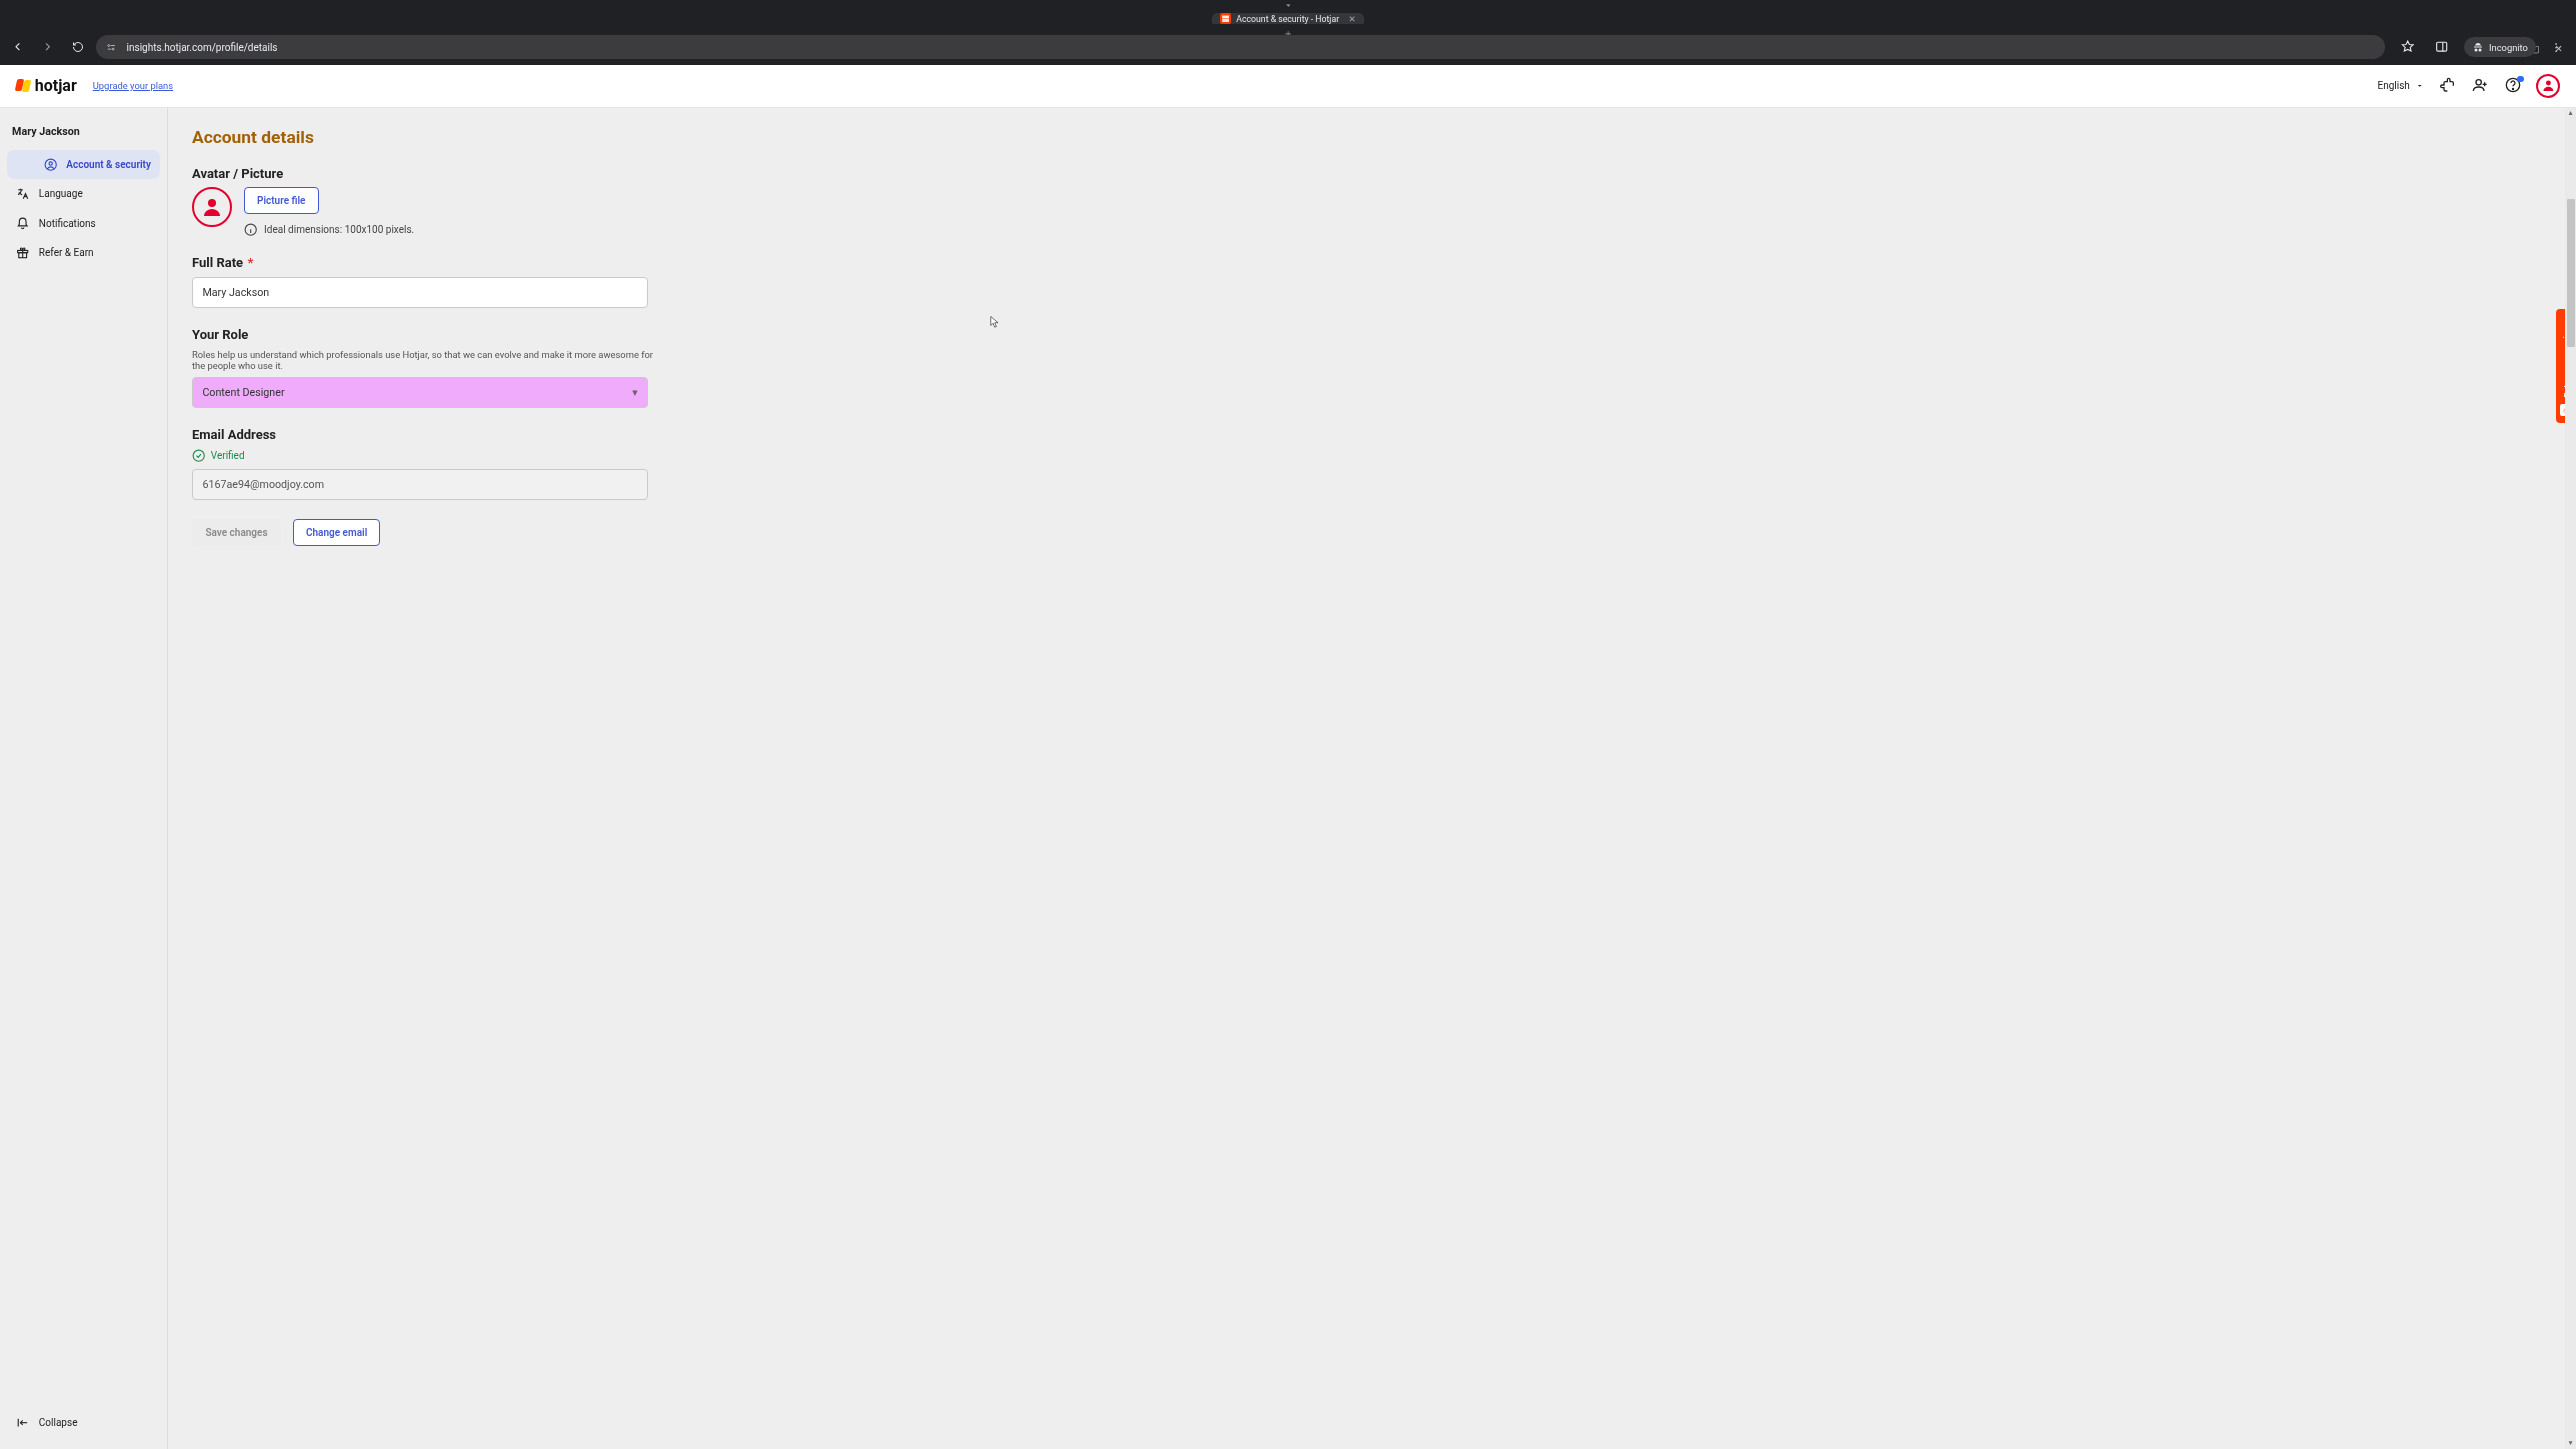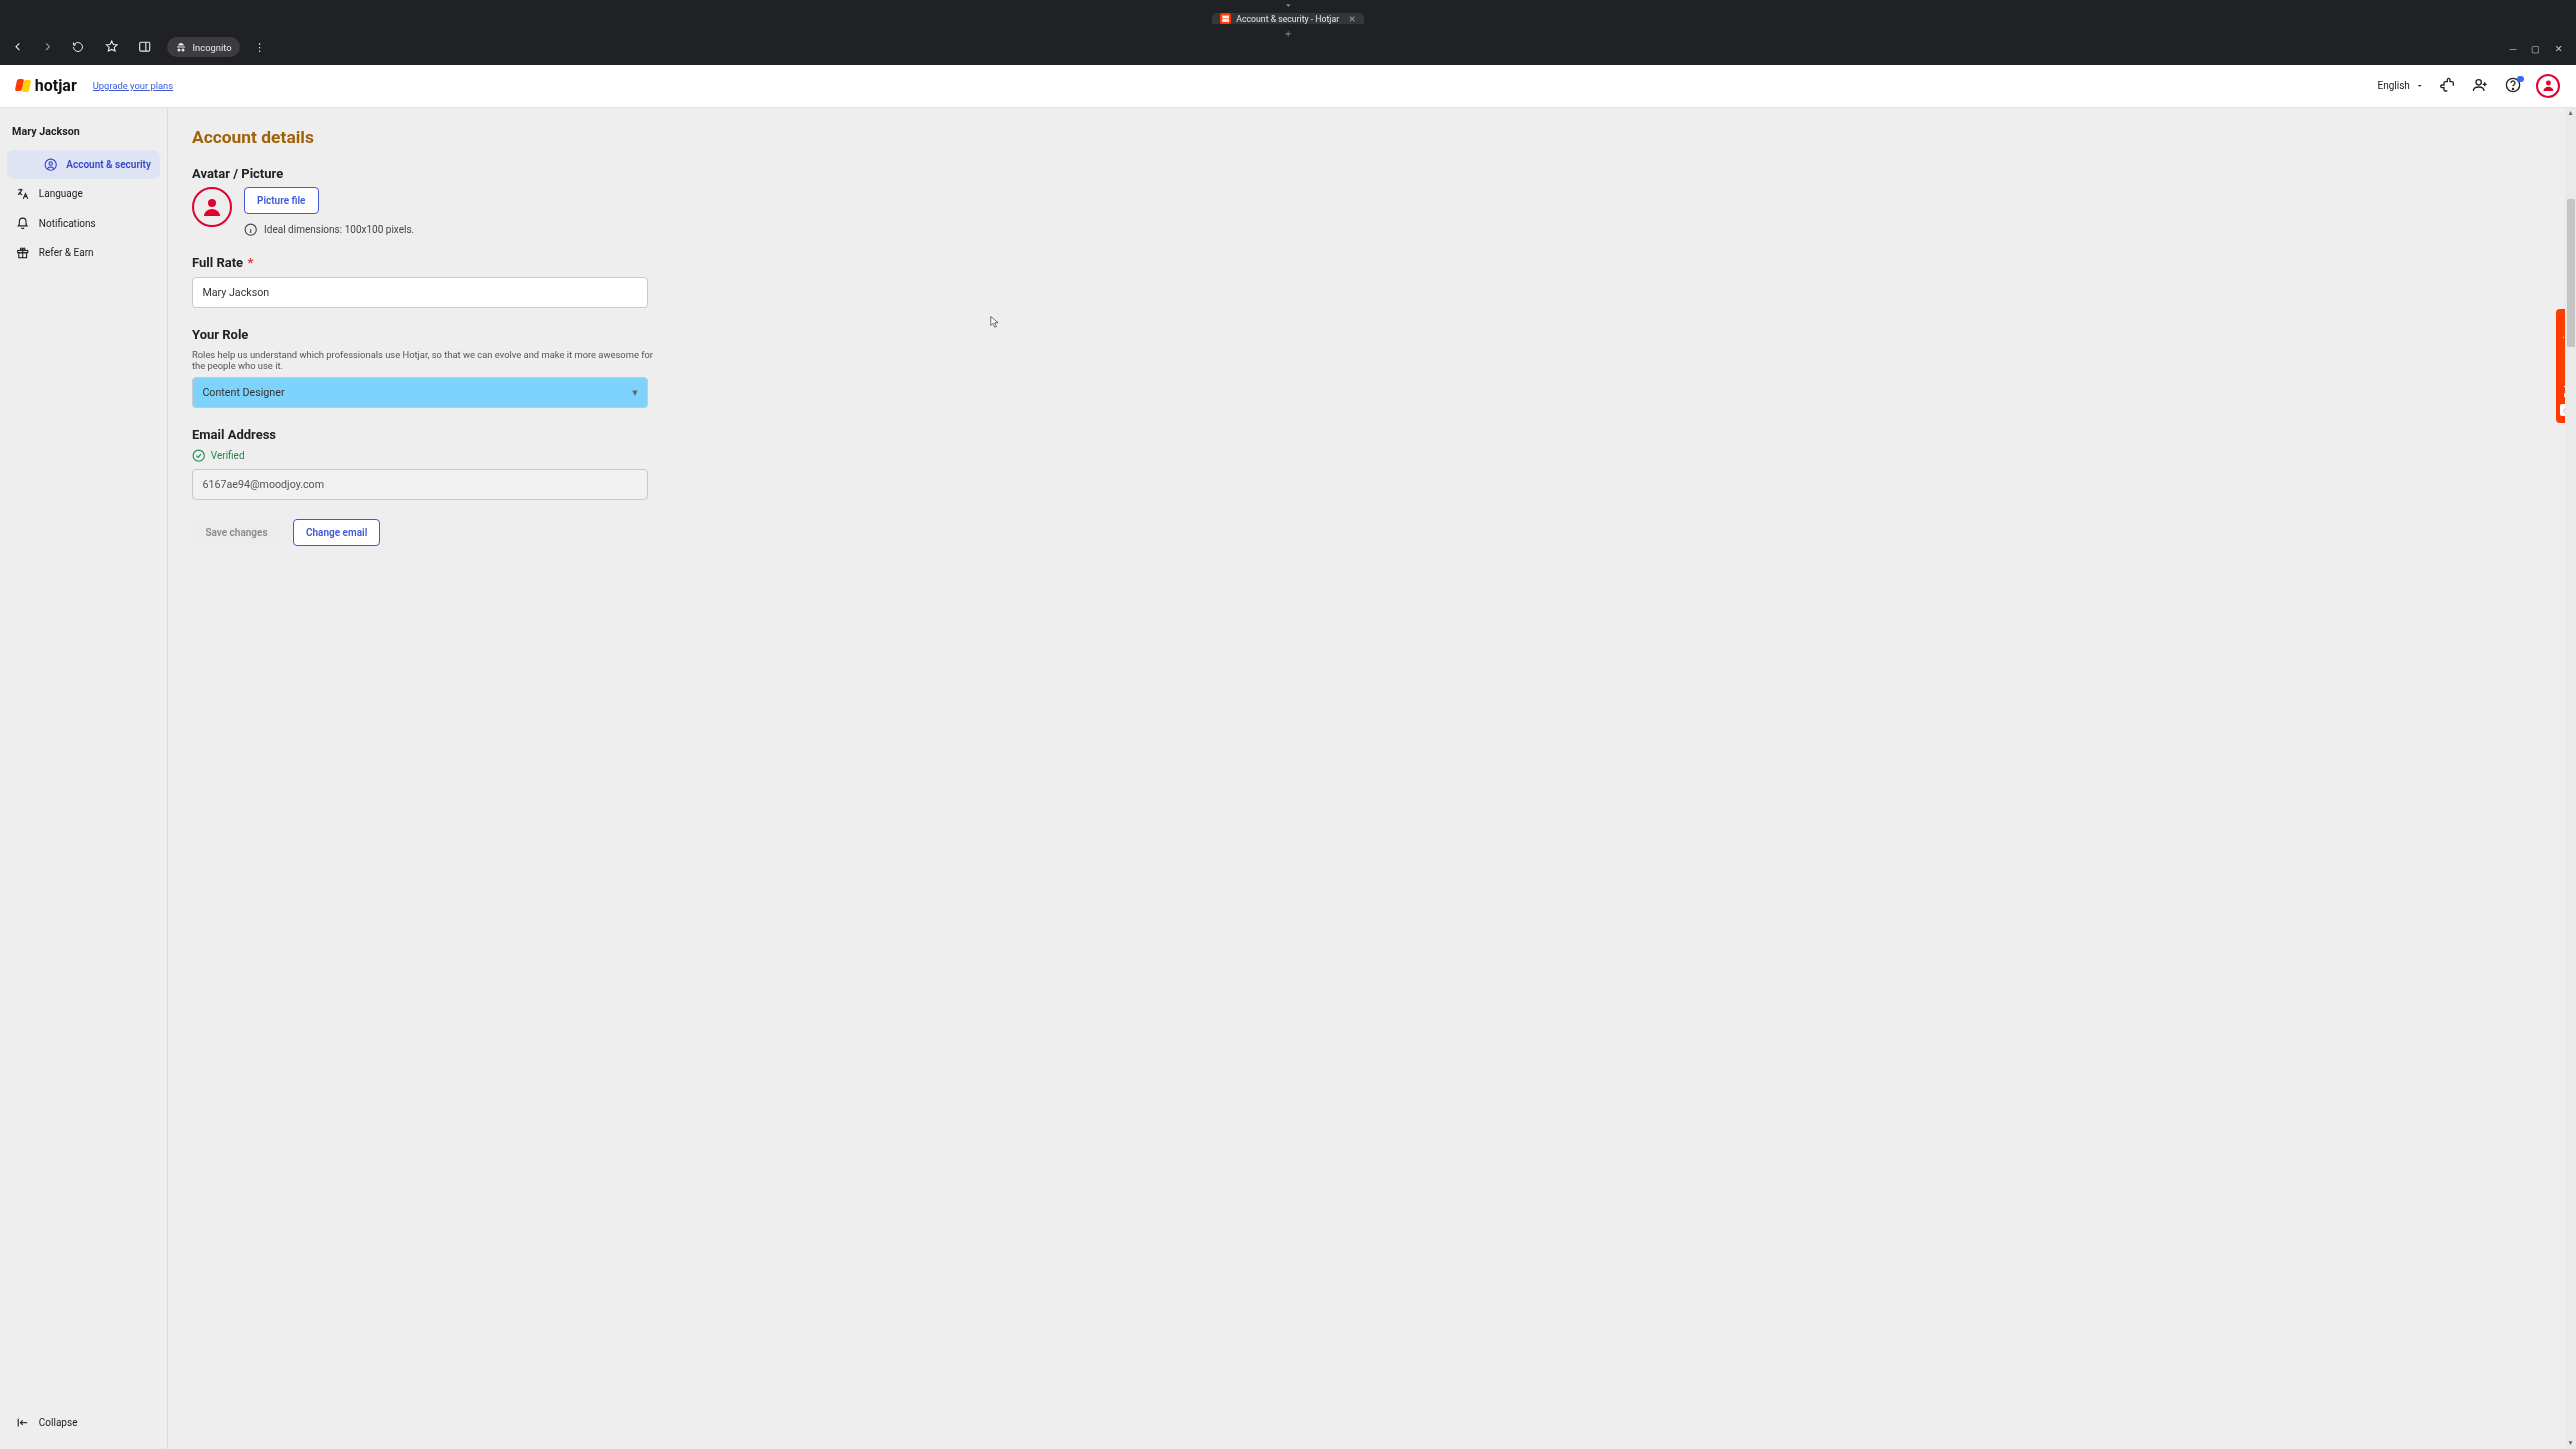--- a/index.html
+++ b/index.html
@@ -68,21 +68,21 @@
 
 .avatar-row { display:flex; align-items:flex-start; gap:12px; }
 .avatar-lg { width:40px; height:40px; border-radius:50%; border:2.7px solid #e3002d; display:flex; align-items:center; justify-content:center; color:#e3002d;}
 .avatar-lg svg{width:24px;height:24px;}
 .avatar-right { display:flex; flex-direction:column; gap:9.4px;}
 .btn-outline { border:0.7px solid #4258d6; color:#4258d6; background:#fff; font-weight:600; font-size:10px; padding:6.7px 12px; border-radius:4px; cursor:pointer; width:fit-content;}
 .hint-row { display:flex; align-items:center; gap:6.7px; color:#444; font-size:10px;}
 .hint-row svg{width:13.4px;height:13.4px;}
 
 .text-input, .select-box { width:456px; max-width:100%; height:31px; border:0.7px solid #c9c9c9; border-radius:4px; background:#fff; padding:0 9.4px; font-size:10.7px; color:#333; display:flex; align-items:center;}
-.select-box { justify-content:space-between; cursor:pointer; background:#7dd3fc;}
+.select-box { justify-content:space-between; cursor:pointer; background:#f0abfc;}
 .select-caret { color:#666; }
 .readonly { background:#f1f1f1; color:#555;}
 
 .verified { display:flex; align-items:center; gap:5.4px; color:#1f8a4c; font-size:10px; margin:4px 0 6.7px;}
 .verified svg{width:13.4px;height:13.4px;}
 
 .action-row { display:flex; gap:12px; margin-top:4px;}
 .btn-muted { background:#ececec; color:#8a8a8a; border:none; font-weight:600; font-size:10px; padding:8px 13.4px; border-radius:4px; cursor:default;}
 
 
@@ -133,20 +133,32 @@
     <div class="nav-btn">
       <svg viewBox="0 0 24 24" width="13.4" height="13.4" fill="none" stroke="currentColor" stroke-width="2">
           <path d="M9 6l6 6-6 6"></path>
         </svg>
     </div>
     <div class="nav-btn enabled">
       <svg viewBox="0 0 24 24" width="12" height="12" fill="none" stroke="currentColor" stroke-width="2">
           <path d="M3 12a9 9 0 1 0 3-6.7L3 8"></path>
           <path d="M3 3v5h5"></path>
         </svg>
+    </div>
+    <div class="omnibox">
+      <span class="site-chip">
+        <svg viewBox="0 0 24 24" width="10.7" height="10.7" fill="none" stroke="currentColor" stroke-width="2">
+            <circle cx="6" cy="8" r="2"></circle>
+            <path d="M10 8h10"></path>
+            <circle cx="16" cy="16" r="2"></circle>
+            <path d="M4 16h8"></path>
+            <path d="M20 16h0"></path>
+          </svg>
+      </span>
+      <span>insights.hotjar.com/profile/details</span>
     </div>
     <div class="right-icons">
       <div class="nav-btn enabled">
         <svg viewBox="0 0 24 24" width="13.4" height="13.4" fill="none" stroke="currentColor" stroke-width="2">
             <path d="M12 2l2.9 6 6.6.6-5 4.6 1.5 6.5L12 16.9 5.9 19.7 7.5 13.2l-5-4.6 6.6-.6z"></path>
           </svg>
       </div>
       <div class="nav-btn enabled">
         <svg viewBox="0 0 24 24" width="13.4" height="13.4" fill="none" stroke="currentColor" stroke-width="2">
             <rect x="3" y="4" width="18" height="16" rx="2"></rect>

